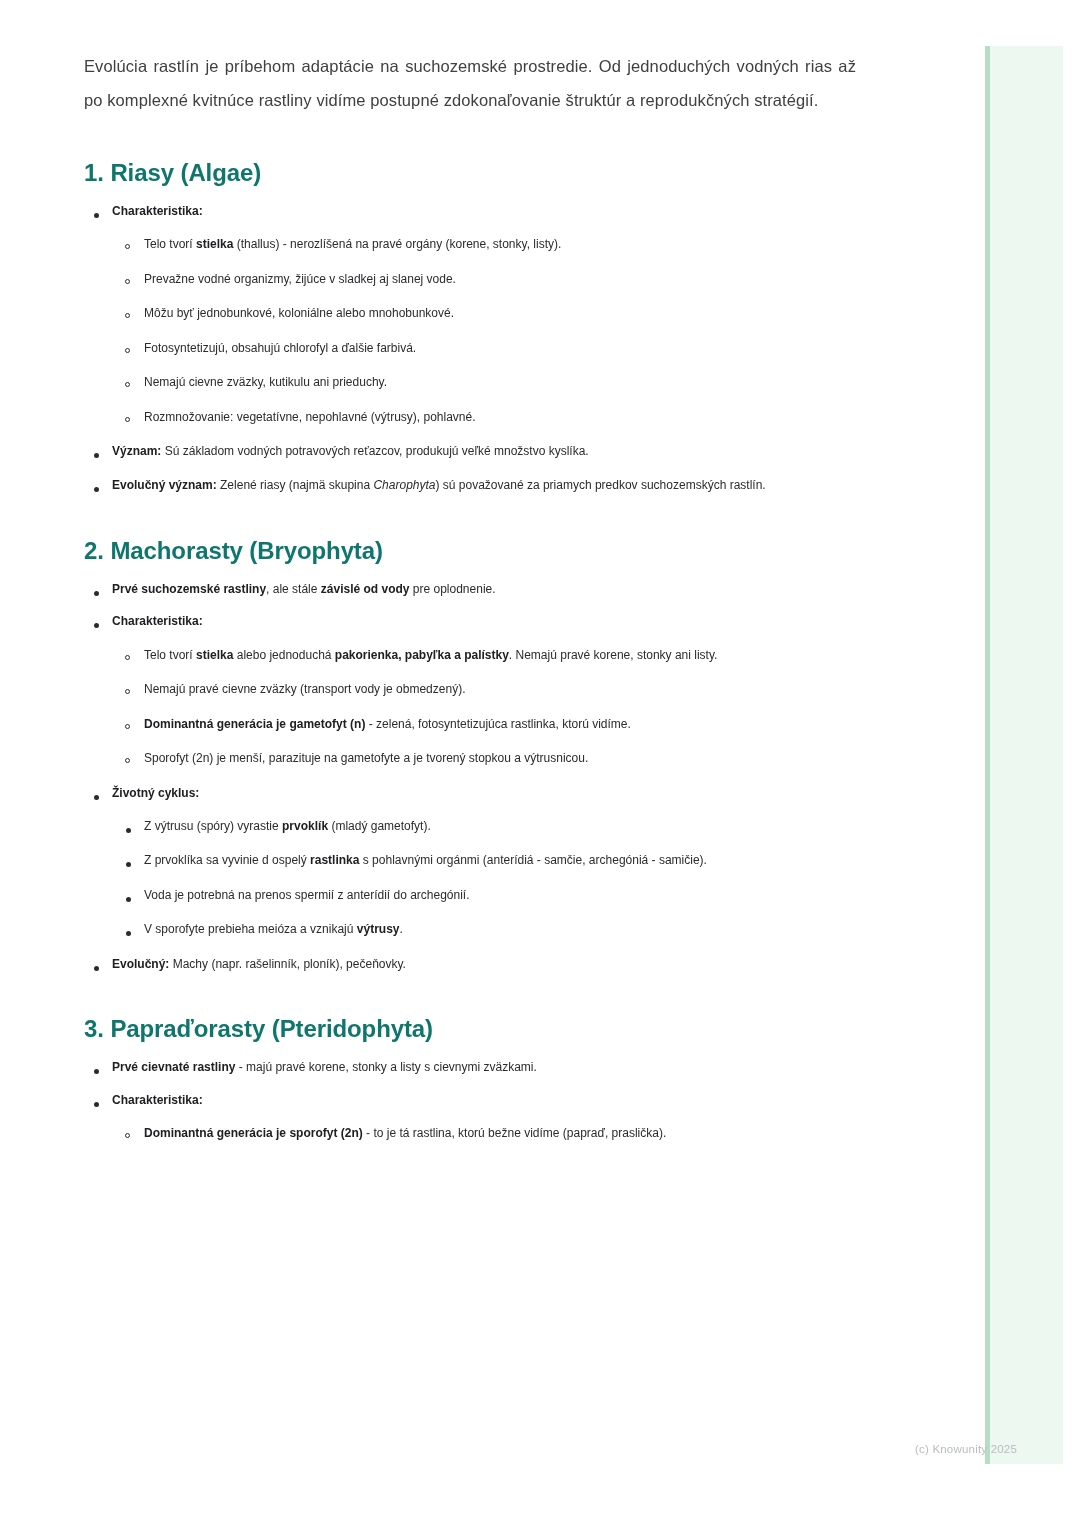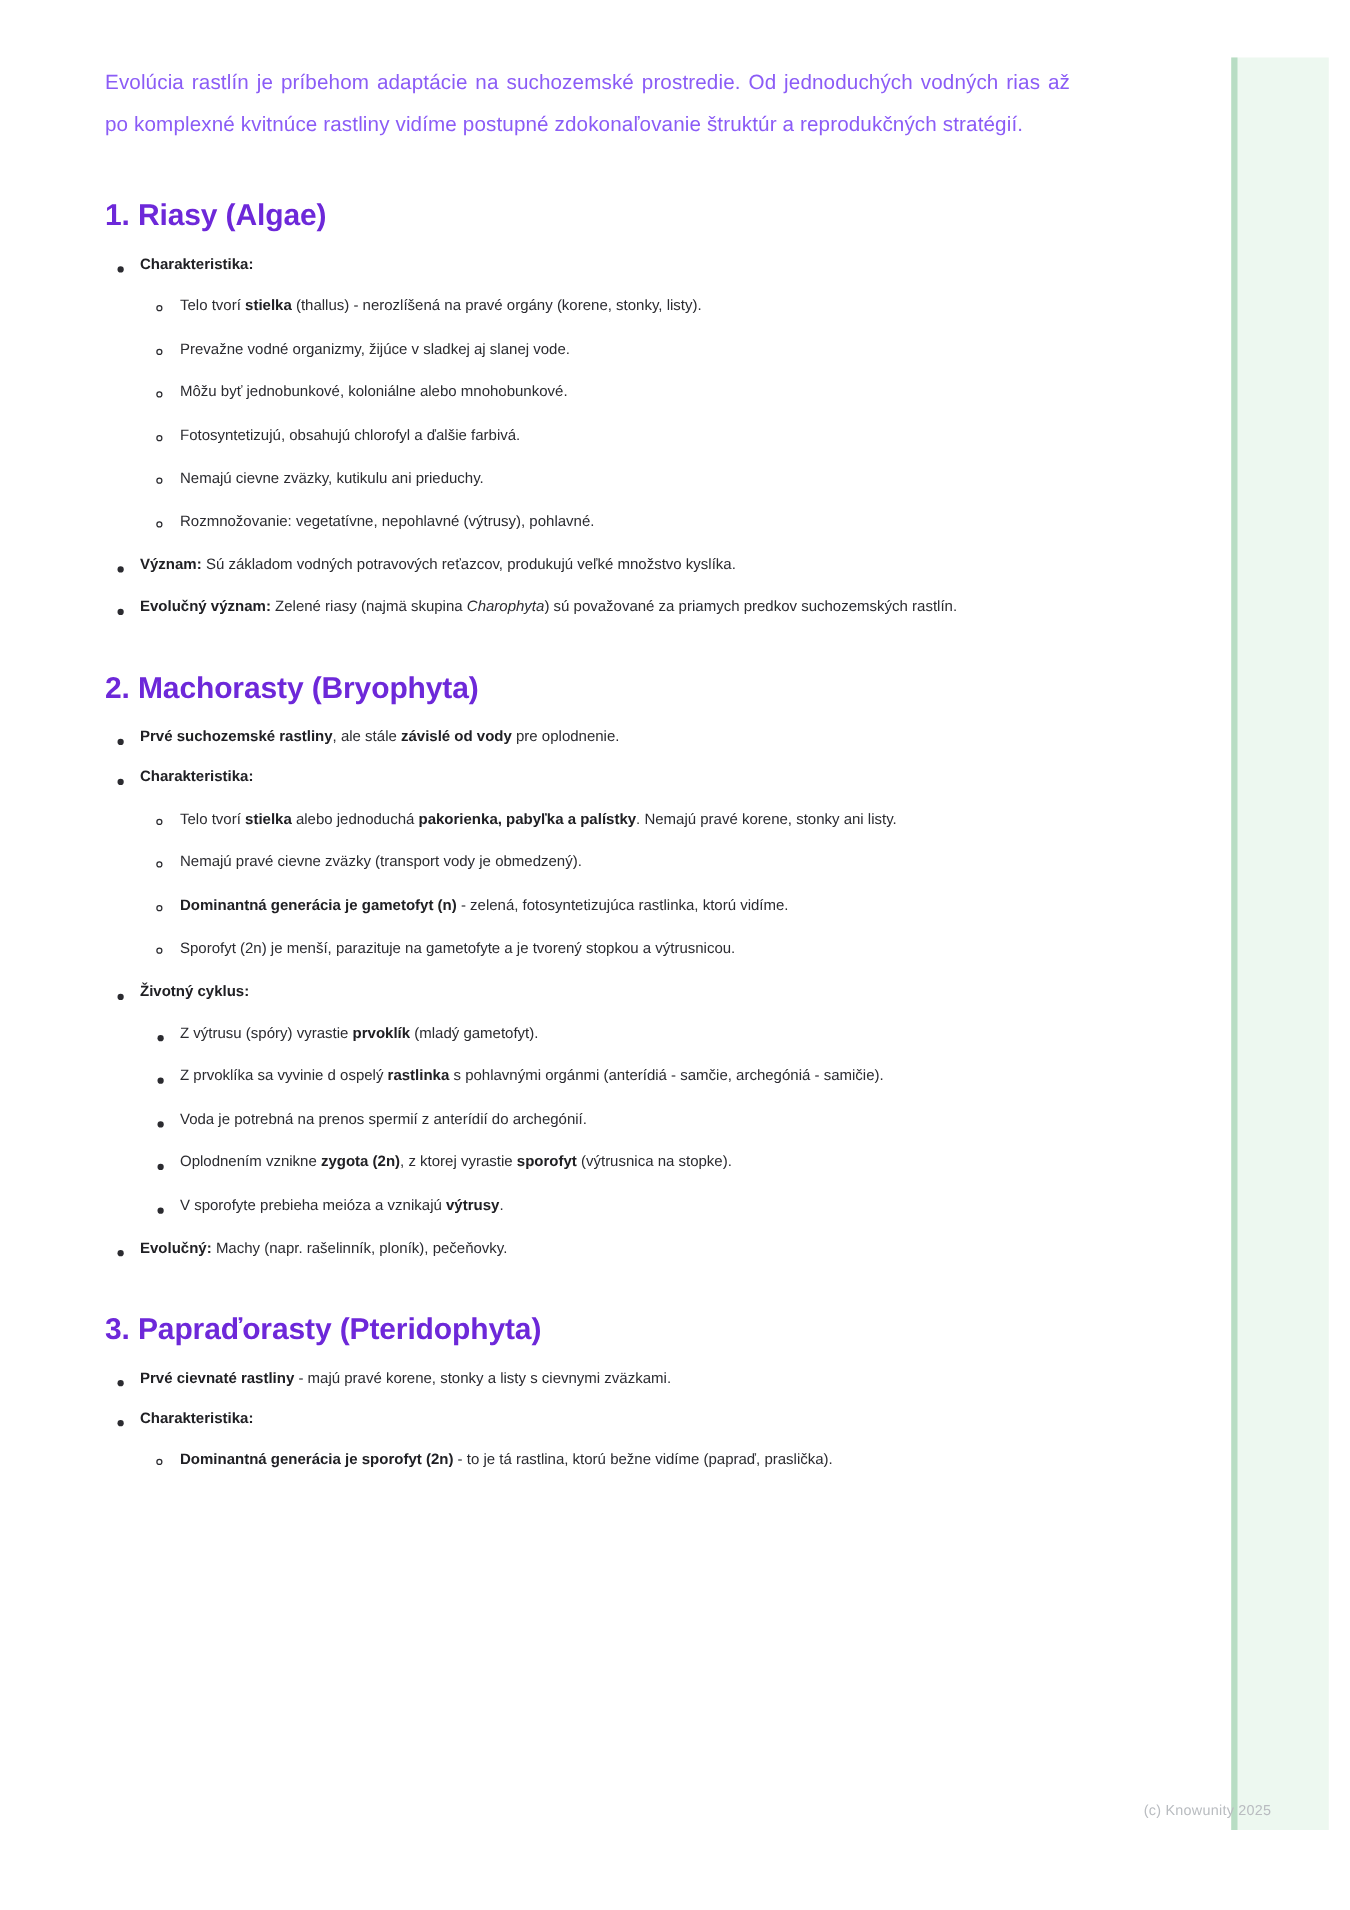--- a/index.html
+++ b/index.html
@@ -32,30 +32,30 @@
   .content {
     position: absolute;
     top: 50px;
     left: 84px;
     width: 772px;
   }
 
   .intro {
     font-size: 16.5px;
     line-height: 2.06;
-    color: #8b5cf6;
+    color: #404040;
     text-align: justify;
     margin: 0 0 6px 0;
     letter-spacing: 0.1px;
   }
 
   h2.section-heading {
     font-size: 24px;
     font-weight: bold;
-    color: #6d28d9;
+    color: #0f766e;
     margin: 40px 0 14px 0;
     letter-spacing: -0.1px;
     line-height: 1.25;
   }
 
   ul {
     margin: 0;
     padding: 0;
     list-style: none;
   }
@@ -179,21 +179,20 @@
           <li><b>Dominantná generácia je gametofyt (n)</b> - zelená, fotosyntetizujúca rastlinka, ktorú vidíme.</li>
           <li><span>Sporofyt (2n) je menší, parazituje na gametofyte a je tvorený stopkou a výtrusnicou.</span></li>
         </ul>
       </li>
       <li>
         <b>Životný cyklus:</b>
         <ul class="lvl2 filled">
           <li>Z výtrusu (spóry) vyrastie <b>prvoklík</b> (mladý gametofyt).</li>
           <li>Z prvoklíka sa vyvinie d ospelý <b>rastlinka</b> s pohlavnými orgánmi (anterídiá - samčie, archegóniá - samičie).</li>
           <li><span>Voda je potrebná na prenos spermií z anterídií do archegónií.</span></li>
-          <li>Oplodnením vznikne <b>zygota (2n)</b>, z ktorej vyrastie <b>sporofyt</b> (výtrusnica na stopke).</li>
           <li>V sporofyte prebieha meióza a vznikajú <b>výtrusy</b>.</li>
         </ul>
       </li>
       <li>
         <b>Evolučný:</b>
         <span>Machy (napr. rašelinník, ploník), pečeňovky.</span>
       </li>
     </ul>
 
     <h2 class="section-heading">3. Papraďorasty (Pteridophyta)</h2>

